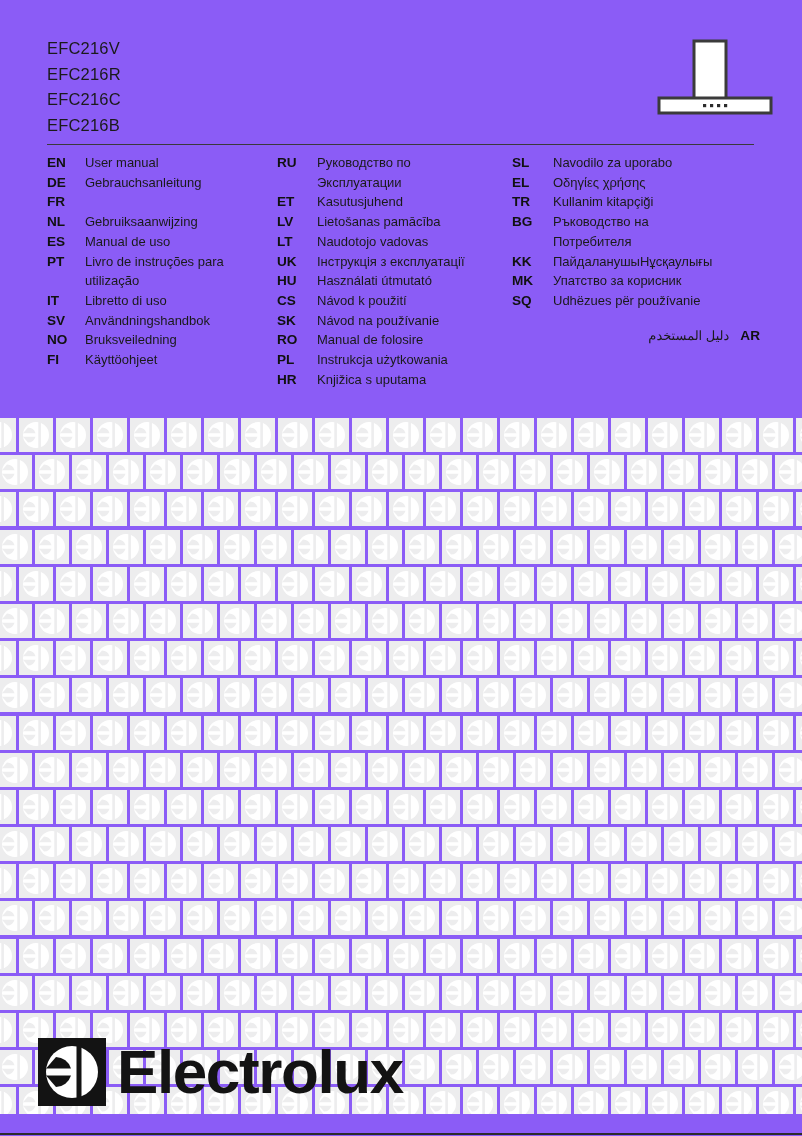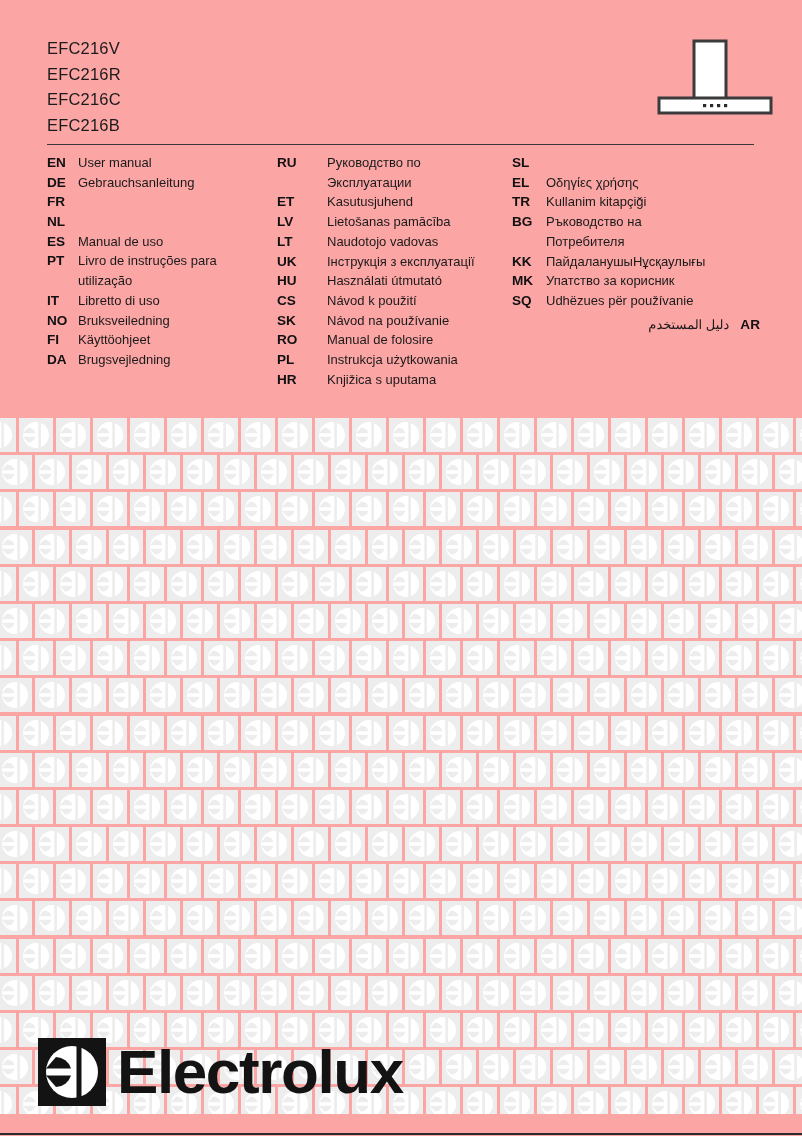--- a/index.html
+++ b/index.html
@@ -9,21 +9,21 @@
   }
   body {
     font-family: "Liberation Sans", sans-serif;
     color: #111111;
   }
 
   .page {
     position: relative;
     width: 802px;
     height: 1136px;
-    background: #fca5a5;
+    background: #8b5cf6;
     overflow: hidden;
   }
 
   
   .watermark {
     position: absolute;
     left: 0;
     top: 418px;
     width: 802px;
     height: 696px;
@@ -97,44 +97,45 @@
     top: 0;
   }
   .lang-col.c1 { left: 47px;  width: 232px; }
   .lang-col.c2 { left: 277px; width: 228px; }
   .lang-col.c3 { left: 512px; width: 248px; }
 
   .lang-row {
     position: relative;
     min-height: 19.7px;
     margin-bottom: 0;
+    padding-left: 7px;
   }
   .lang-code {
     position: absolute;
     left: 0;
     top: 0;
     font-weight: bold;
     font-size: 13.6px;
     line-height: 19.7px;
     color: #111111;
   }
   .lang-name {
     display: block;
     font-size: 13px;
     line-height: 19.7px;
     color: #1a1a1a;
   }
   .lang-col.c1 .lang-name { margin-left: 31px; }
-  .lang-col.c2 .lang-name { margin-left: 50px; }
+  .lang-col.c2 .lang-name { margin-left: 33px; }
   .lang-col.c3 .lang-name { margin-left: 34px; }
 
   
   .lang-row.rtl {
     text-align: right;
-    margin-top: 4px;
+    margin-top: 15px;
   }
   .lang-row.rtl .ar-text {
     font-size: 13px;
     line-height: 19.7px;
     direction: rtl;
     unicode-bidi: bidi-override;
     color: #1a1a1a;
   }
   .lang-row.rtl .ar-code {
     font-weight: bold;
@@ -2807,45 +2808,46 @@
         </div>
         <div class="lang-row">
           <span class="lang-code">DE</span>
           <span class="lang-name">Gebrauchsanleitung</span>
         </div>
         <div class="lang-row">
           <span class="lang-code">FR</span>
         </div>
         <div class="lang-row">
           <span class="lang-code">NL</span>
+          <span class="lang-name">Gebruiksaanwijzing</span>
         </div>
         <div class="lang-row">
           <span class="lang-code">ES</span>
           <span class="lang-name">Manual de uso</span>
         </div>
         <div class="lang-row">
           <span class="lang-code">PT</span>
           <span class="lang-name">Livro de instruções para</span>
           <span class="lang-name wrap2">utilização</span>
         </div>
         <div class="lang-row">
           <span class="lang-code">IT</span>
           <span class="lang-name">Libretto di uso</span>
         </div>
         <div class="lang-row">
+          <span class="lang-code">SV</span>
+          <span class="lang-name">Användningshandbok</span>
+        </div>
+        <div class="lang-row">
           <span class="lang-code">NO</span>
           <span class="lang-name">Bruksveiledning</span>
         </div>
         <div class="lang-row">
           <span class="lang-code">FI</span>
           <span class="lang-name">Käyttöohjeet</span>
-        </div>
-        <div class="lang-row">
-          <span class="lang-code">DA</span>
-          <span class="lang-name">Brugsvejledning</span>
         </div>
       </div>
     <div class="lang-col c2" id="col2">
         <div class="lang-row">
           <span class="lang-code">RU</span>
           <span class="lang-name">Руководство по</span>
           <span class="lang-name wrap2">Эксплуатации</span>
         </div>
         <div class="lang-row">
           <span class="lang-code">ET</span>
@@ -2884,20 +2886,21 @@
           <span class="lang-name">Instrukcja użytkowania</span>
         </div>
         <div class="lang-row">
           <span class="lang-code">HR</span>
           <span class="lang-name">Knjižica s uputama</span>
         </div>
       </div>
     <div class="lang-col c3" id="col3">
         <div class="lang-row">
           <span class="lang-code">SL</span>
+          <span class="lang-name">Navodilo za uporabo</span>
         </div>
         <div class="lang-row">
           <span class="lang-code">EL</span>
           <span class="lang-name">Οδηγίες χρήσης</span>
         </div>
         <div class="lang-row">
           <span class="lang-code">TR</span>
           <span class="lang-name">Kullanim kitapçiği</span>
         </div>
         <div class="lang-row">

